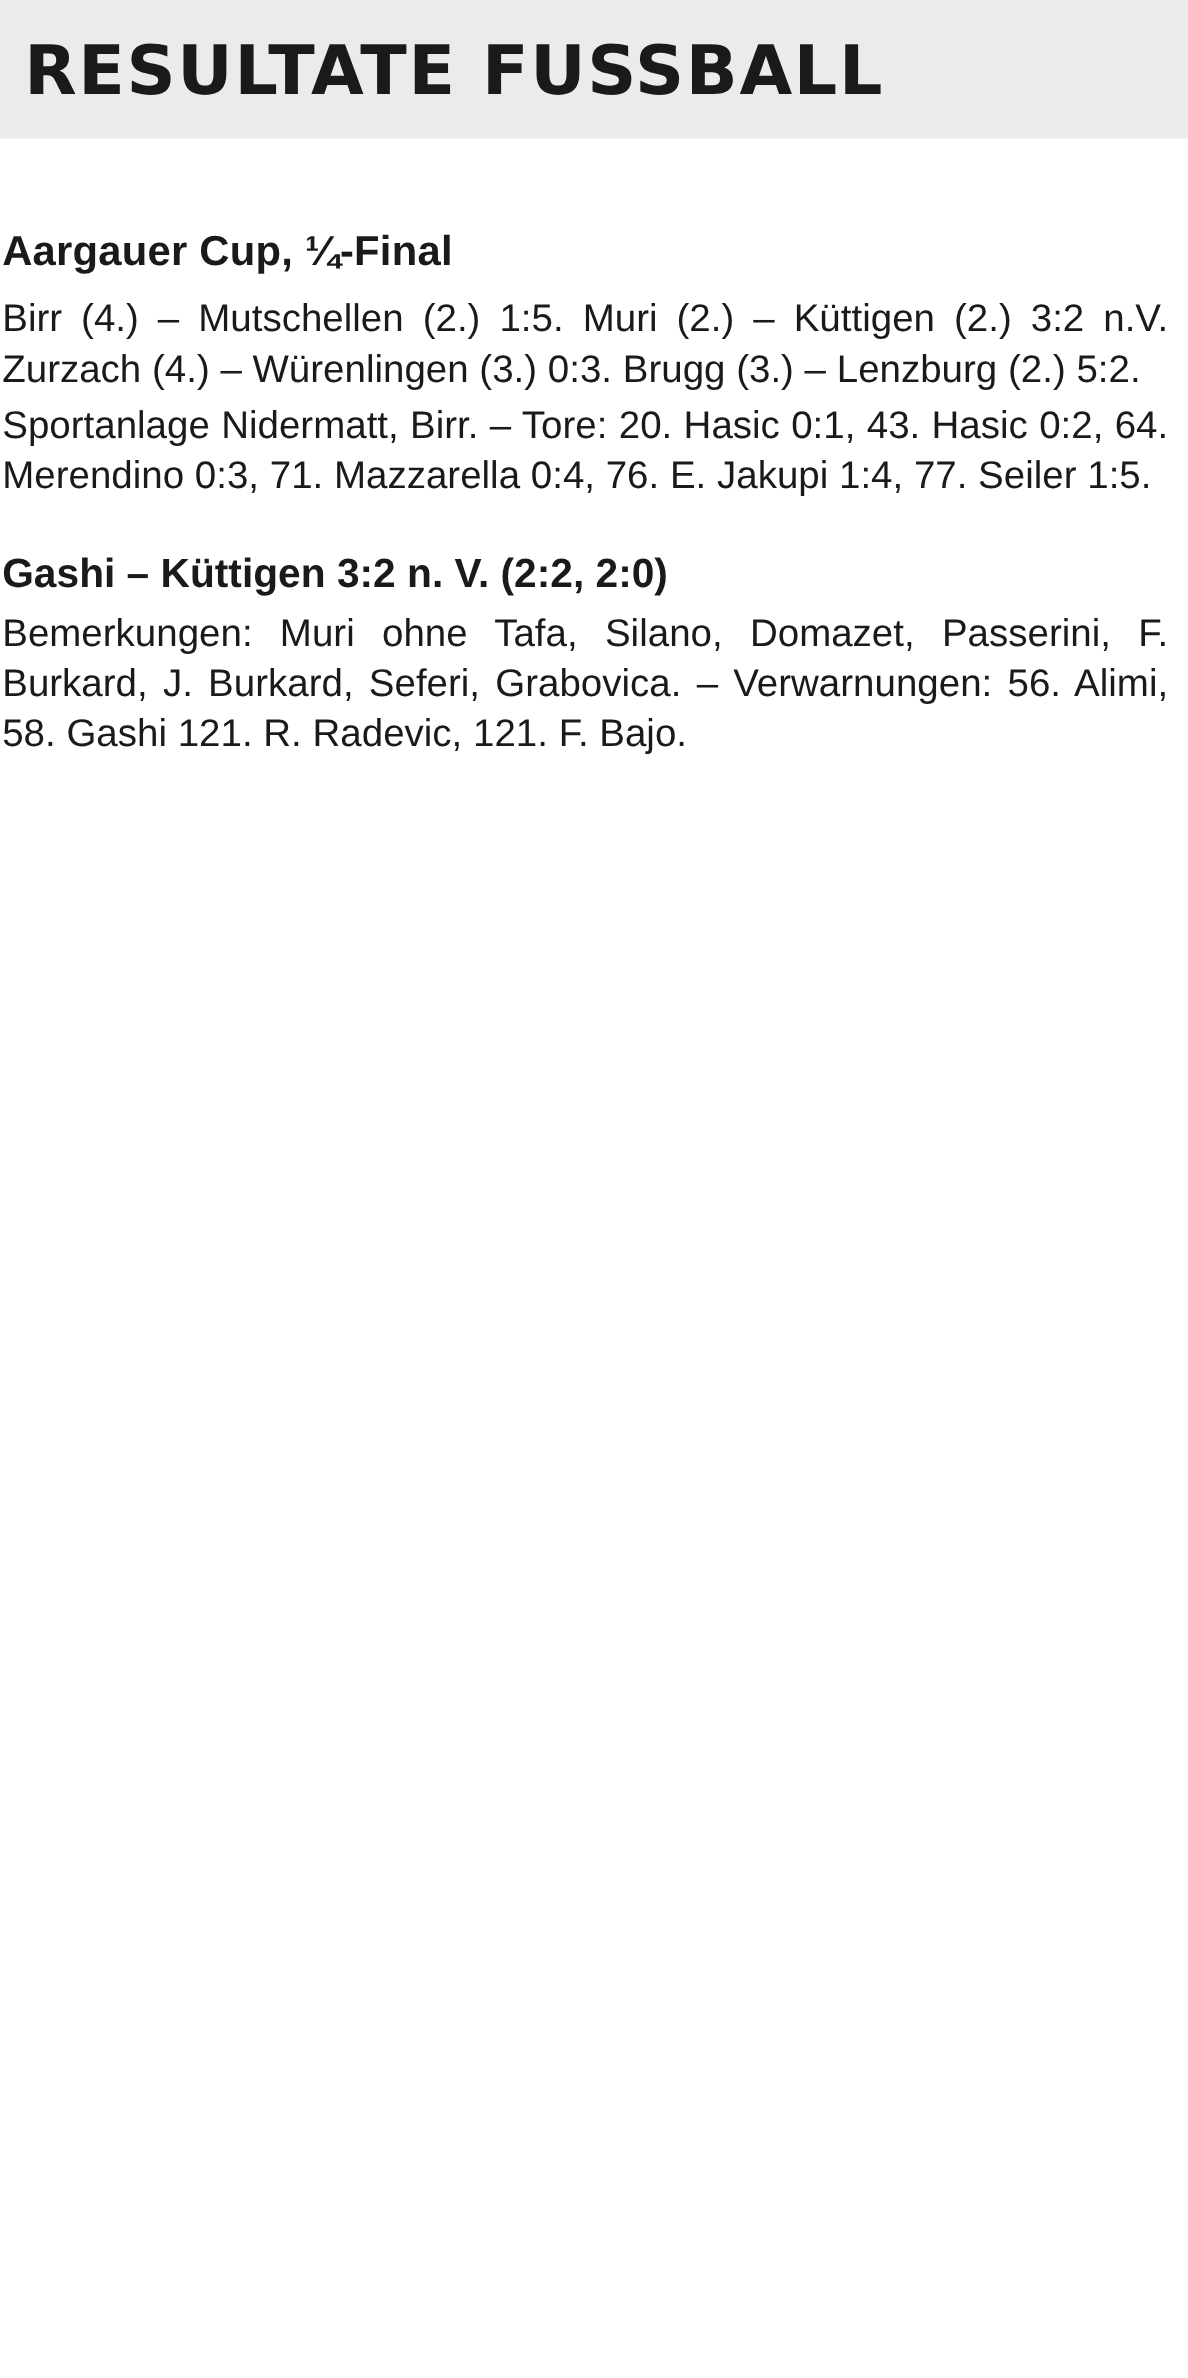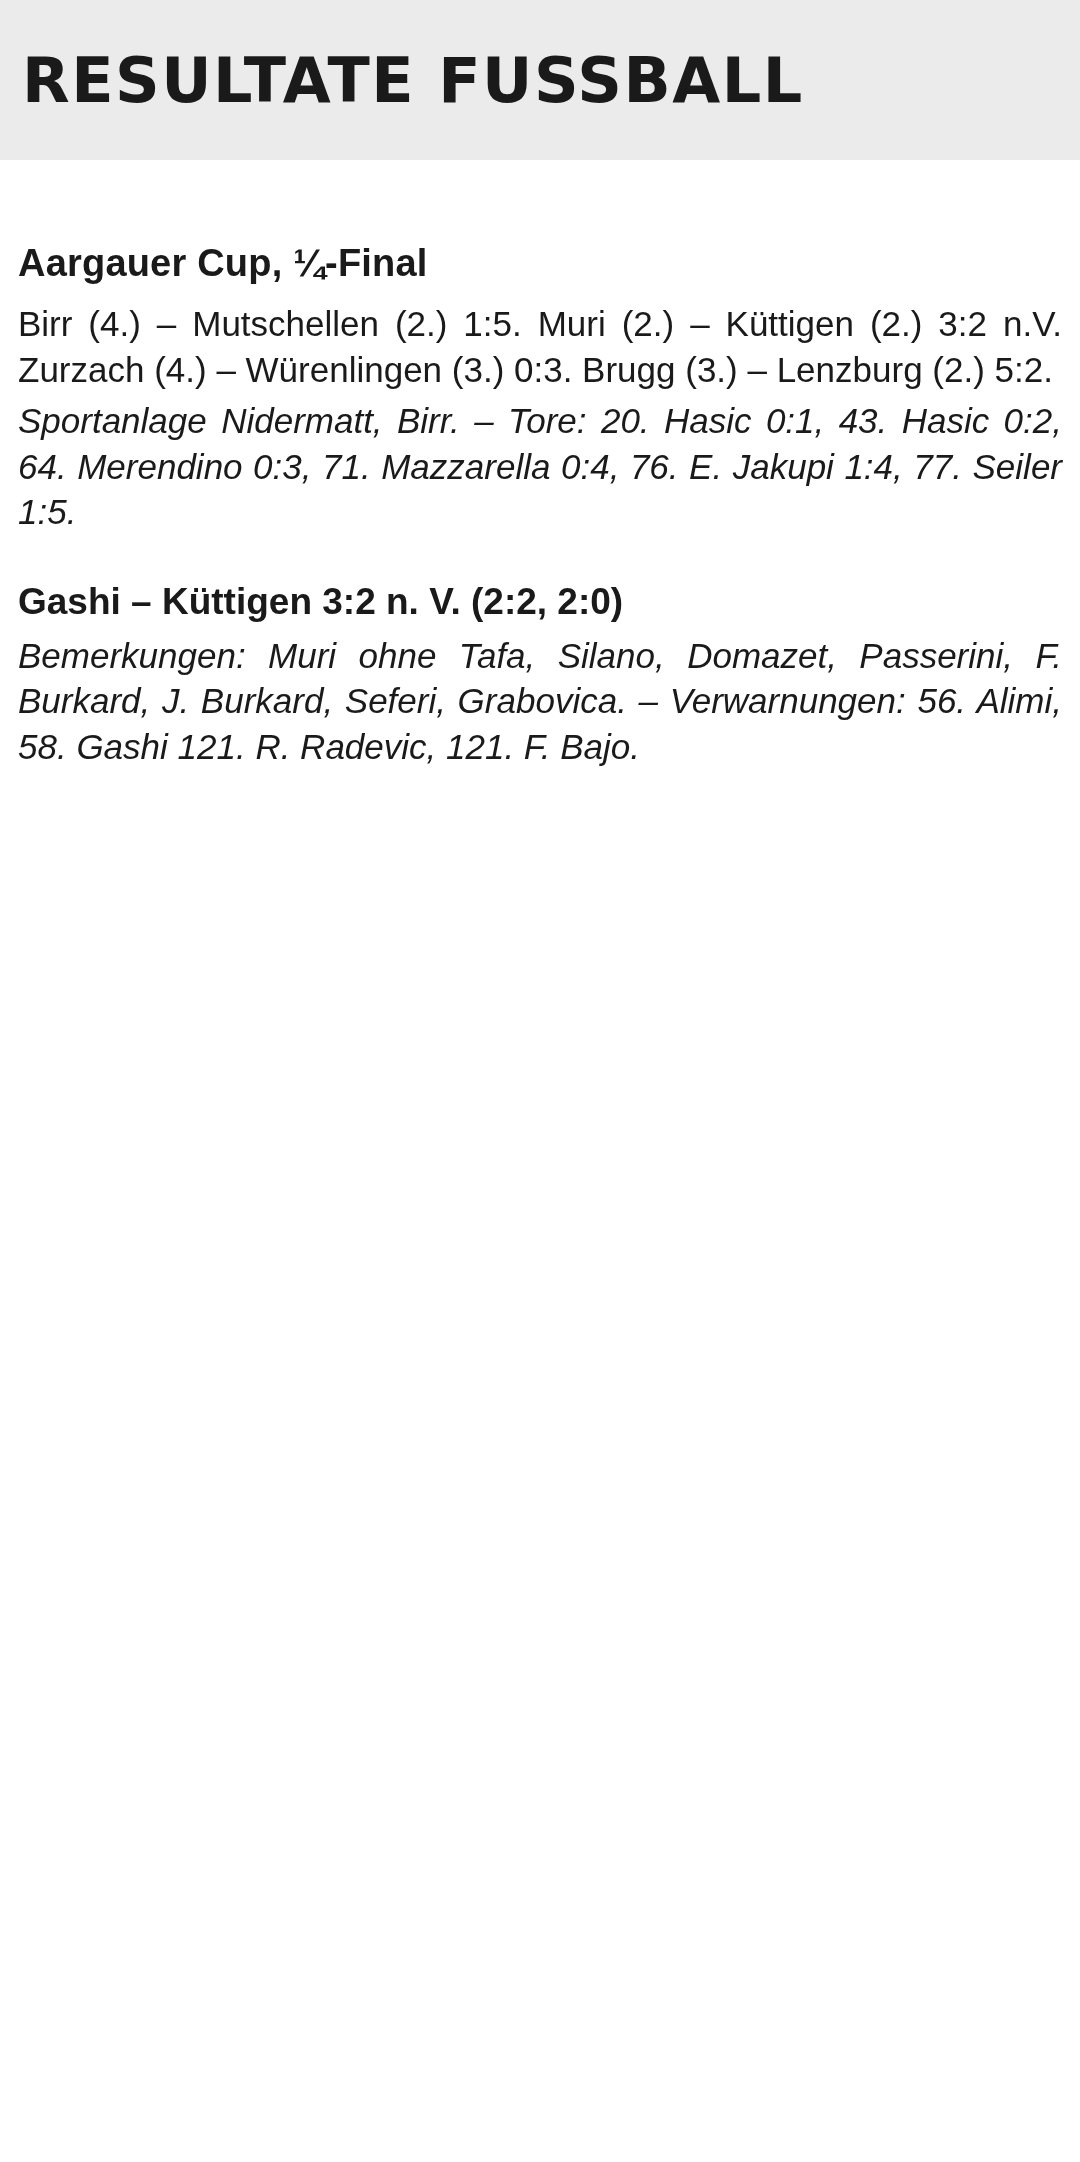--- a/index.html
+++ b/index.html
@@ -16,36 +16,36 @@
   }
   .page {
     width: 1080px;
     height: 2162px;
     position: relative;
     box-sizing: border-box;
   }
   .masthead {
     background: #ebebeb;
     width: 100%;
-    height: 160px;
+    height: 126px;
     display: flex;
     align-items: center;
     box-sizing: border-box;
     padding-left: 22px;
   }
   .masthead h1 {
     margin: 0;
     font-size: 62px;
     font-weight: bold;
     letter-spacing: 1.5px;
     color: #1a1a1a;
     font-family: "DejaVu Sans", sans-serif;
   }
   .content {
-    padding: 0 18px 0 18px;
+    padding: 0 18px 0 2px;
     box-sizing: border-box;
   }
   .section-title {
     font-size: 38px;
     font-weight: bold;
     margin-top: 82px;
     margin-bottom: 16px;
     letter-spacing: 0.2px;
   }
   .para {
@@ -61,21 +61,20 @@
     font-weight: bold;
     margin-top: 46px;
     margin-bottom: 10px;
   }
   .match-body {
     font-size: 36px;
     line-height: 1.30;
     text-align: justify;
     text-justify: inter-word;
     margin: 0;
-    font-style: italic;
   }
   .block {
     margin-bottom: 2px;
   }
   .cuttail {
     overflow: hidden;
   }
 </style>
 </head>
 <body>

